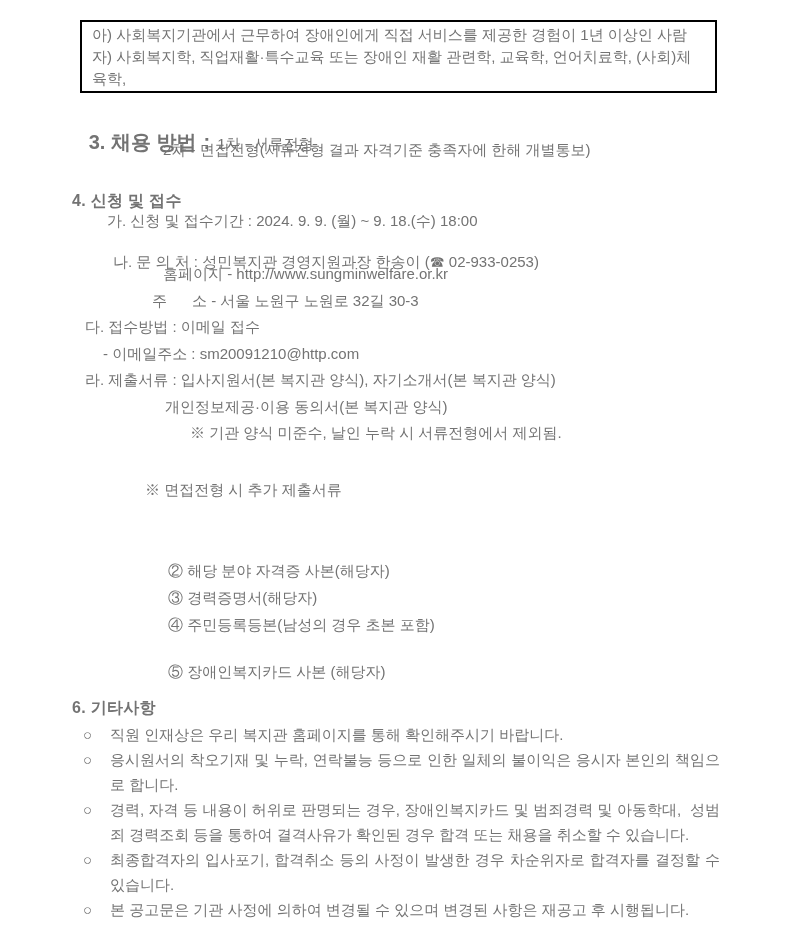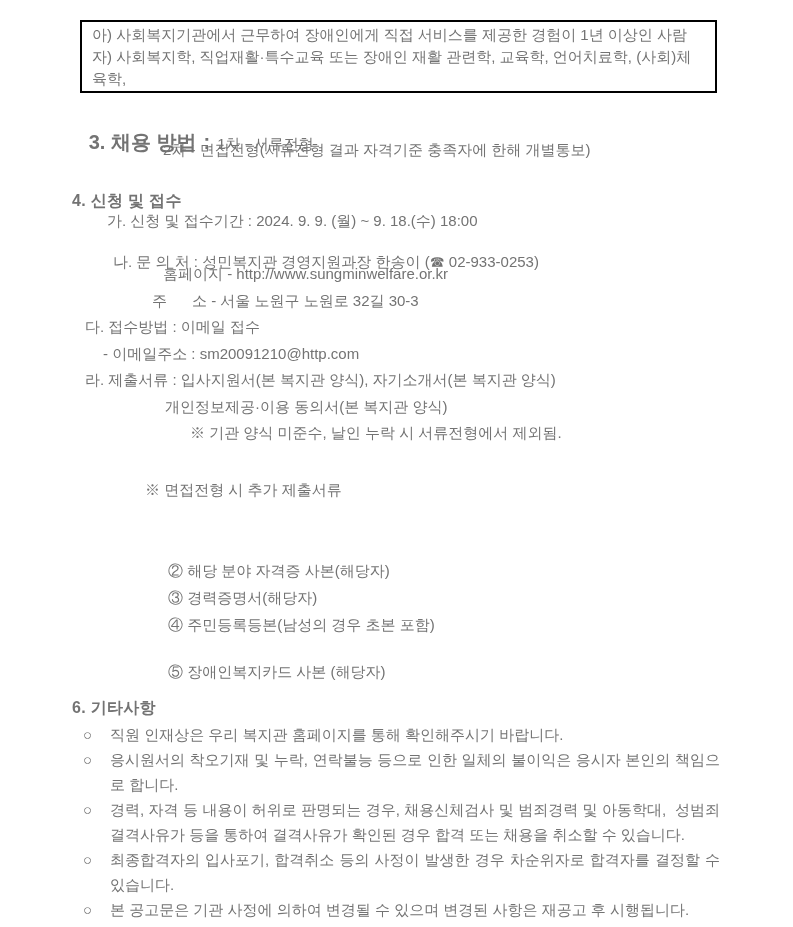--- a/index.html
+++ b/index.html
@@ -77,21 +77,21 @@
     <div class="bullet">
       <span class="mark">○</span>
       <span class="txt">직원 인재상은 우리 복지관 홈페이지를 통해 확인해주시기 바랍니다.</span>
     </div>
     <div class="bullet">
       <span class="mark">○</span>
       <span class="txt">응시원서의 착오기재 및 누락, 연락불능 등으로 인한 일체의 불이익은 응시자 본인의 책임으로 합니다.</span>
     </div>
     <div class="bullet">
       <span class="mark">○</span>
-      <span class="txt">경력, 자격 등 내용이 허위로 판명되는 경우, 채용신체검사 및 범죄경력 및 아동학대,  성범죄 결격사유가 등을 통하여 결격사유가 확인된 경우 합격 또는 채용을 취소할 수 있습니다.</span>
+      <span class="txt">경력, 자격 등 내용이 허위로 판명되는 경우, 장애인복지카드 및 범죄경력 및 아동학대,  성범죄 경력조회 등을 통하여 결격사유가 확인된 경우 합격 또는 채용을 취소할 수 있습니다.</span>
     </div>
     <div class="bullet">
       <span class="mark">○</span>
       <span class="txt">최종합격자의 입사포기, 합격취소 등의 사정이 발생한 경우 차순위자로 합격자를 결정할 수 있습니다.</span>
     </div>
     <div class="bullet">
       <span class="mark">○</span>
       <span class="txt">본 공고문은 기관 사정에 의하여 변경될 수 있으며 변경된 사항은 재공고 후 시행됩니다.</span>
     </div>
   </div>

